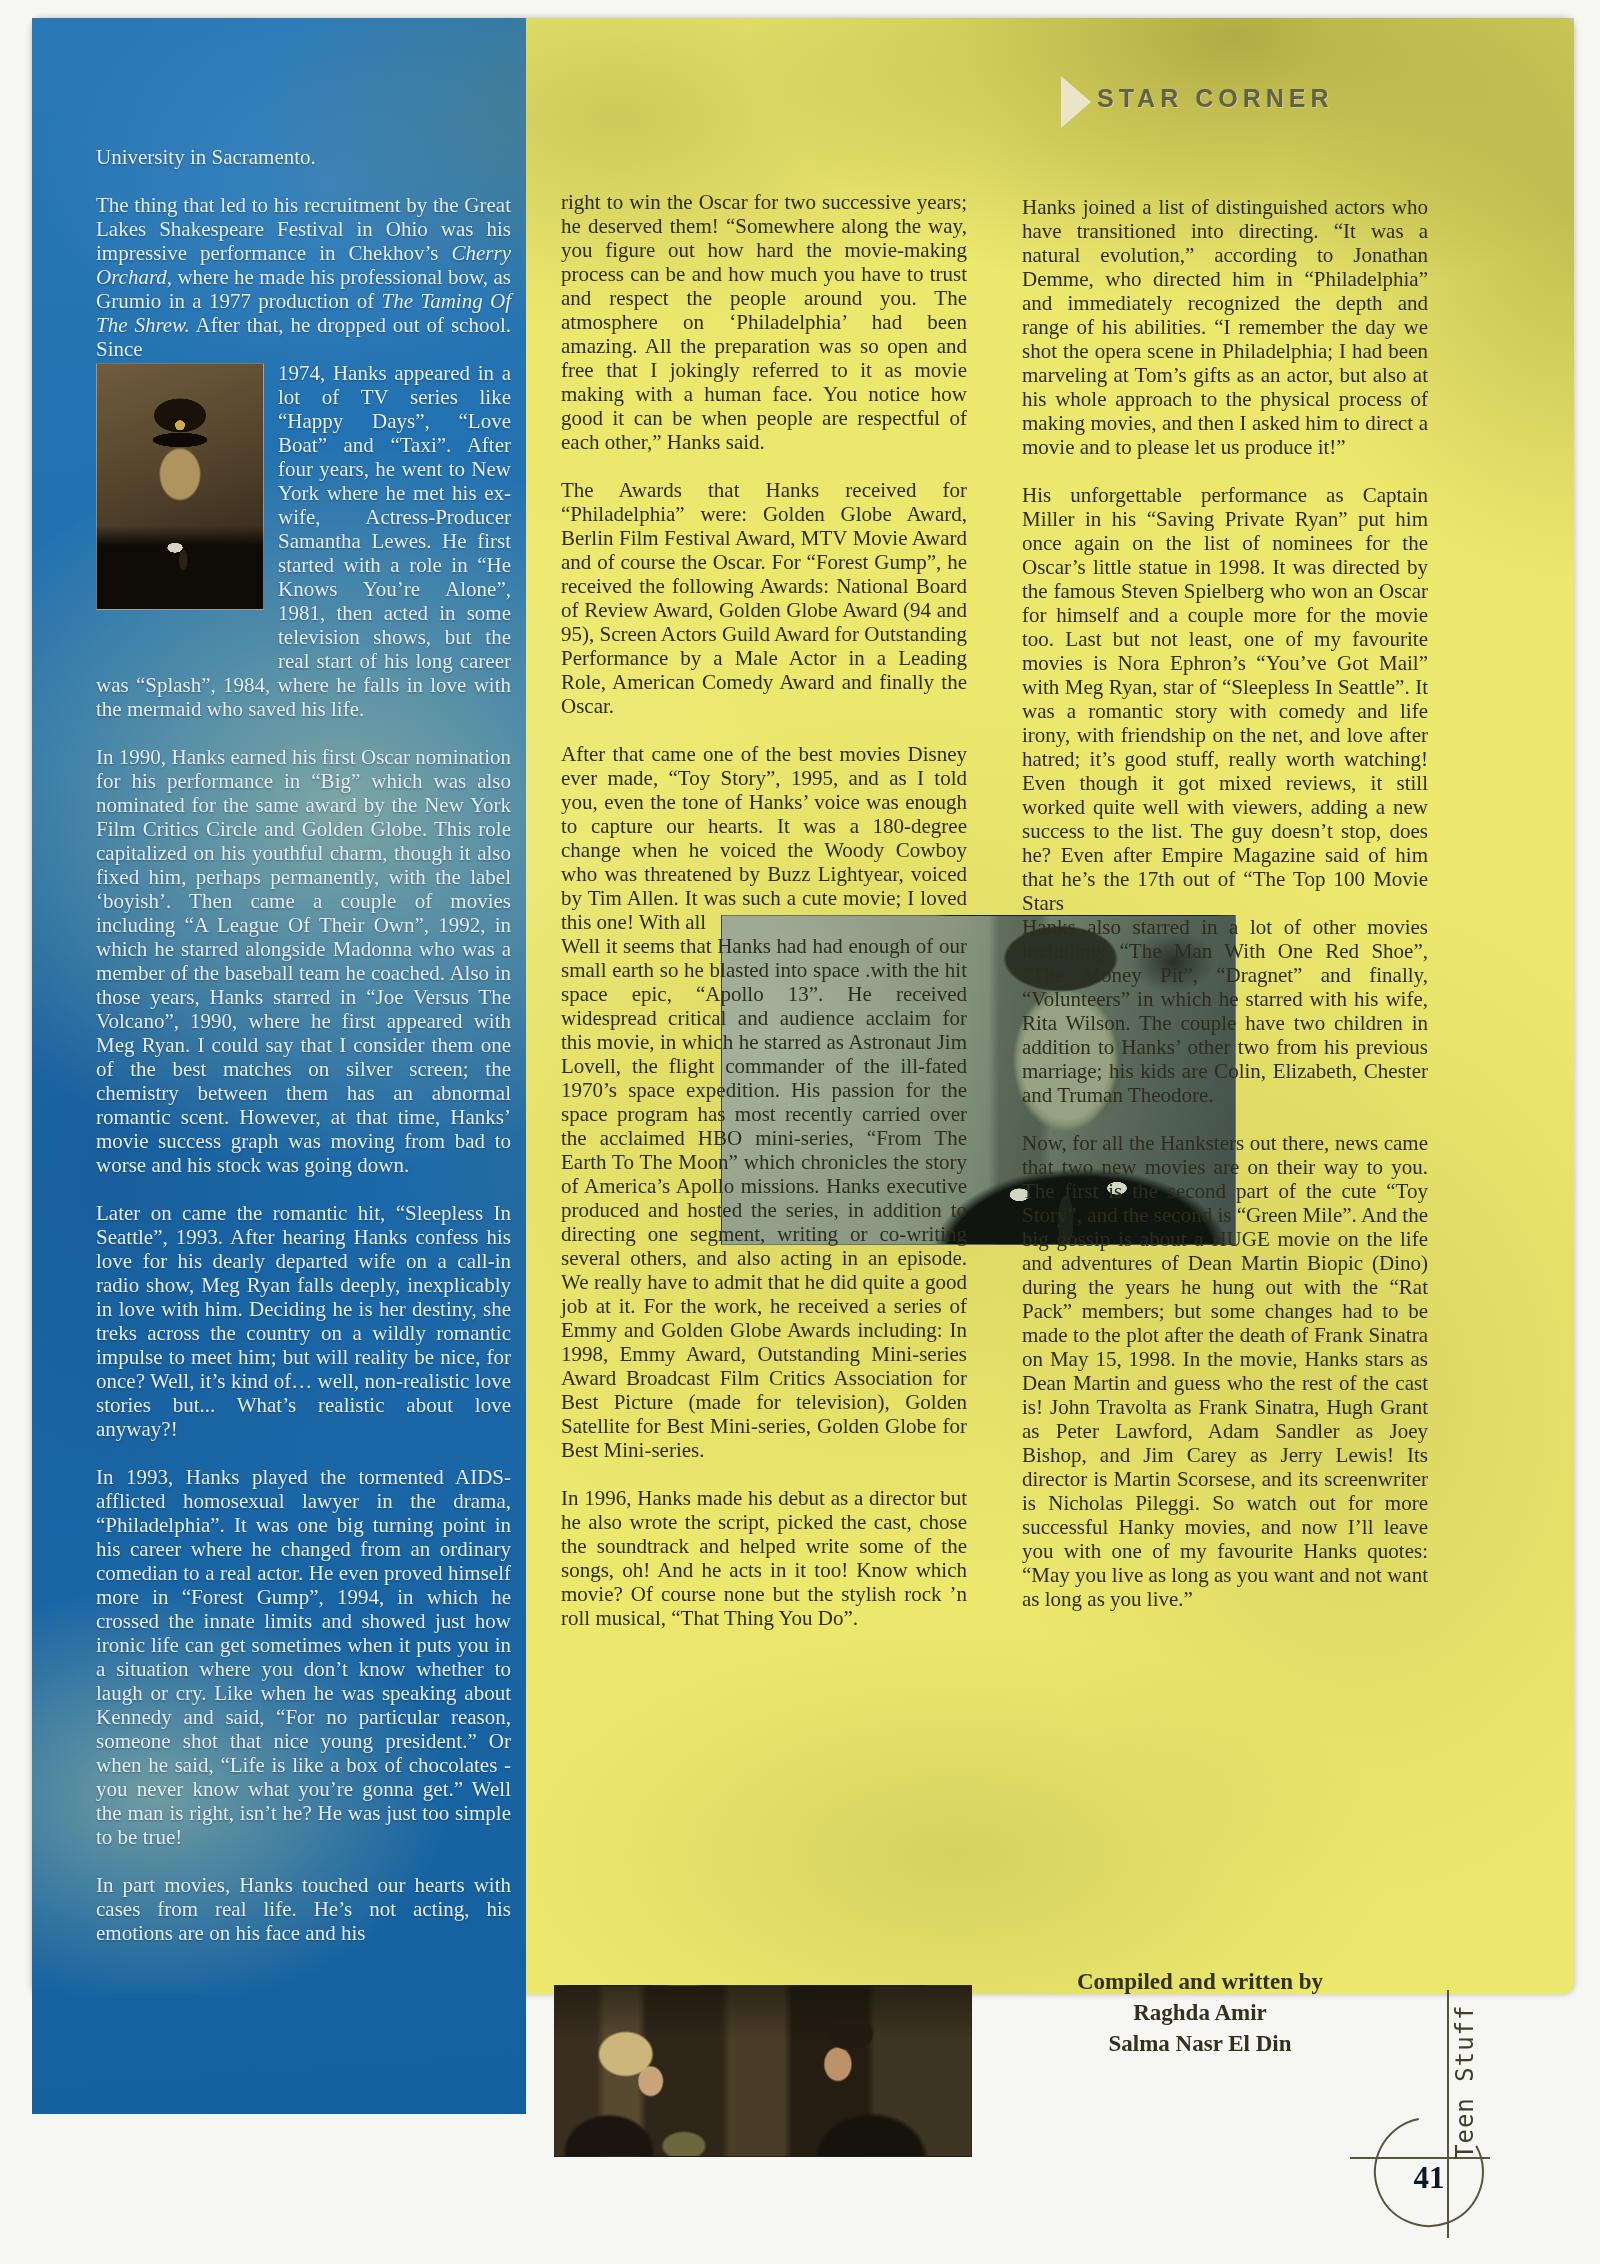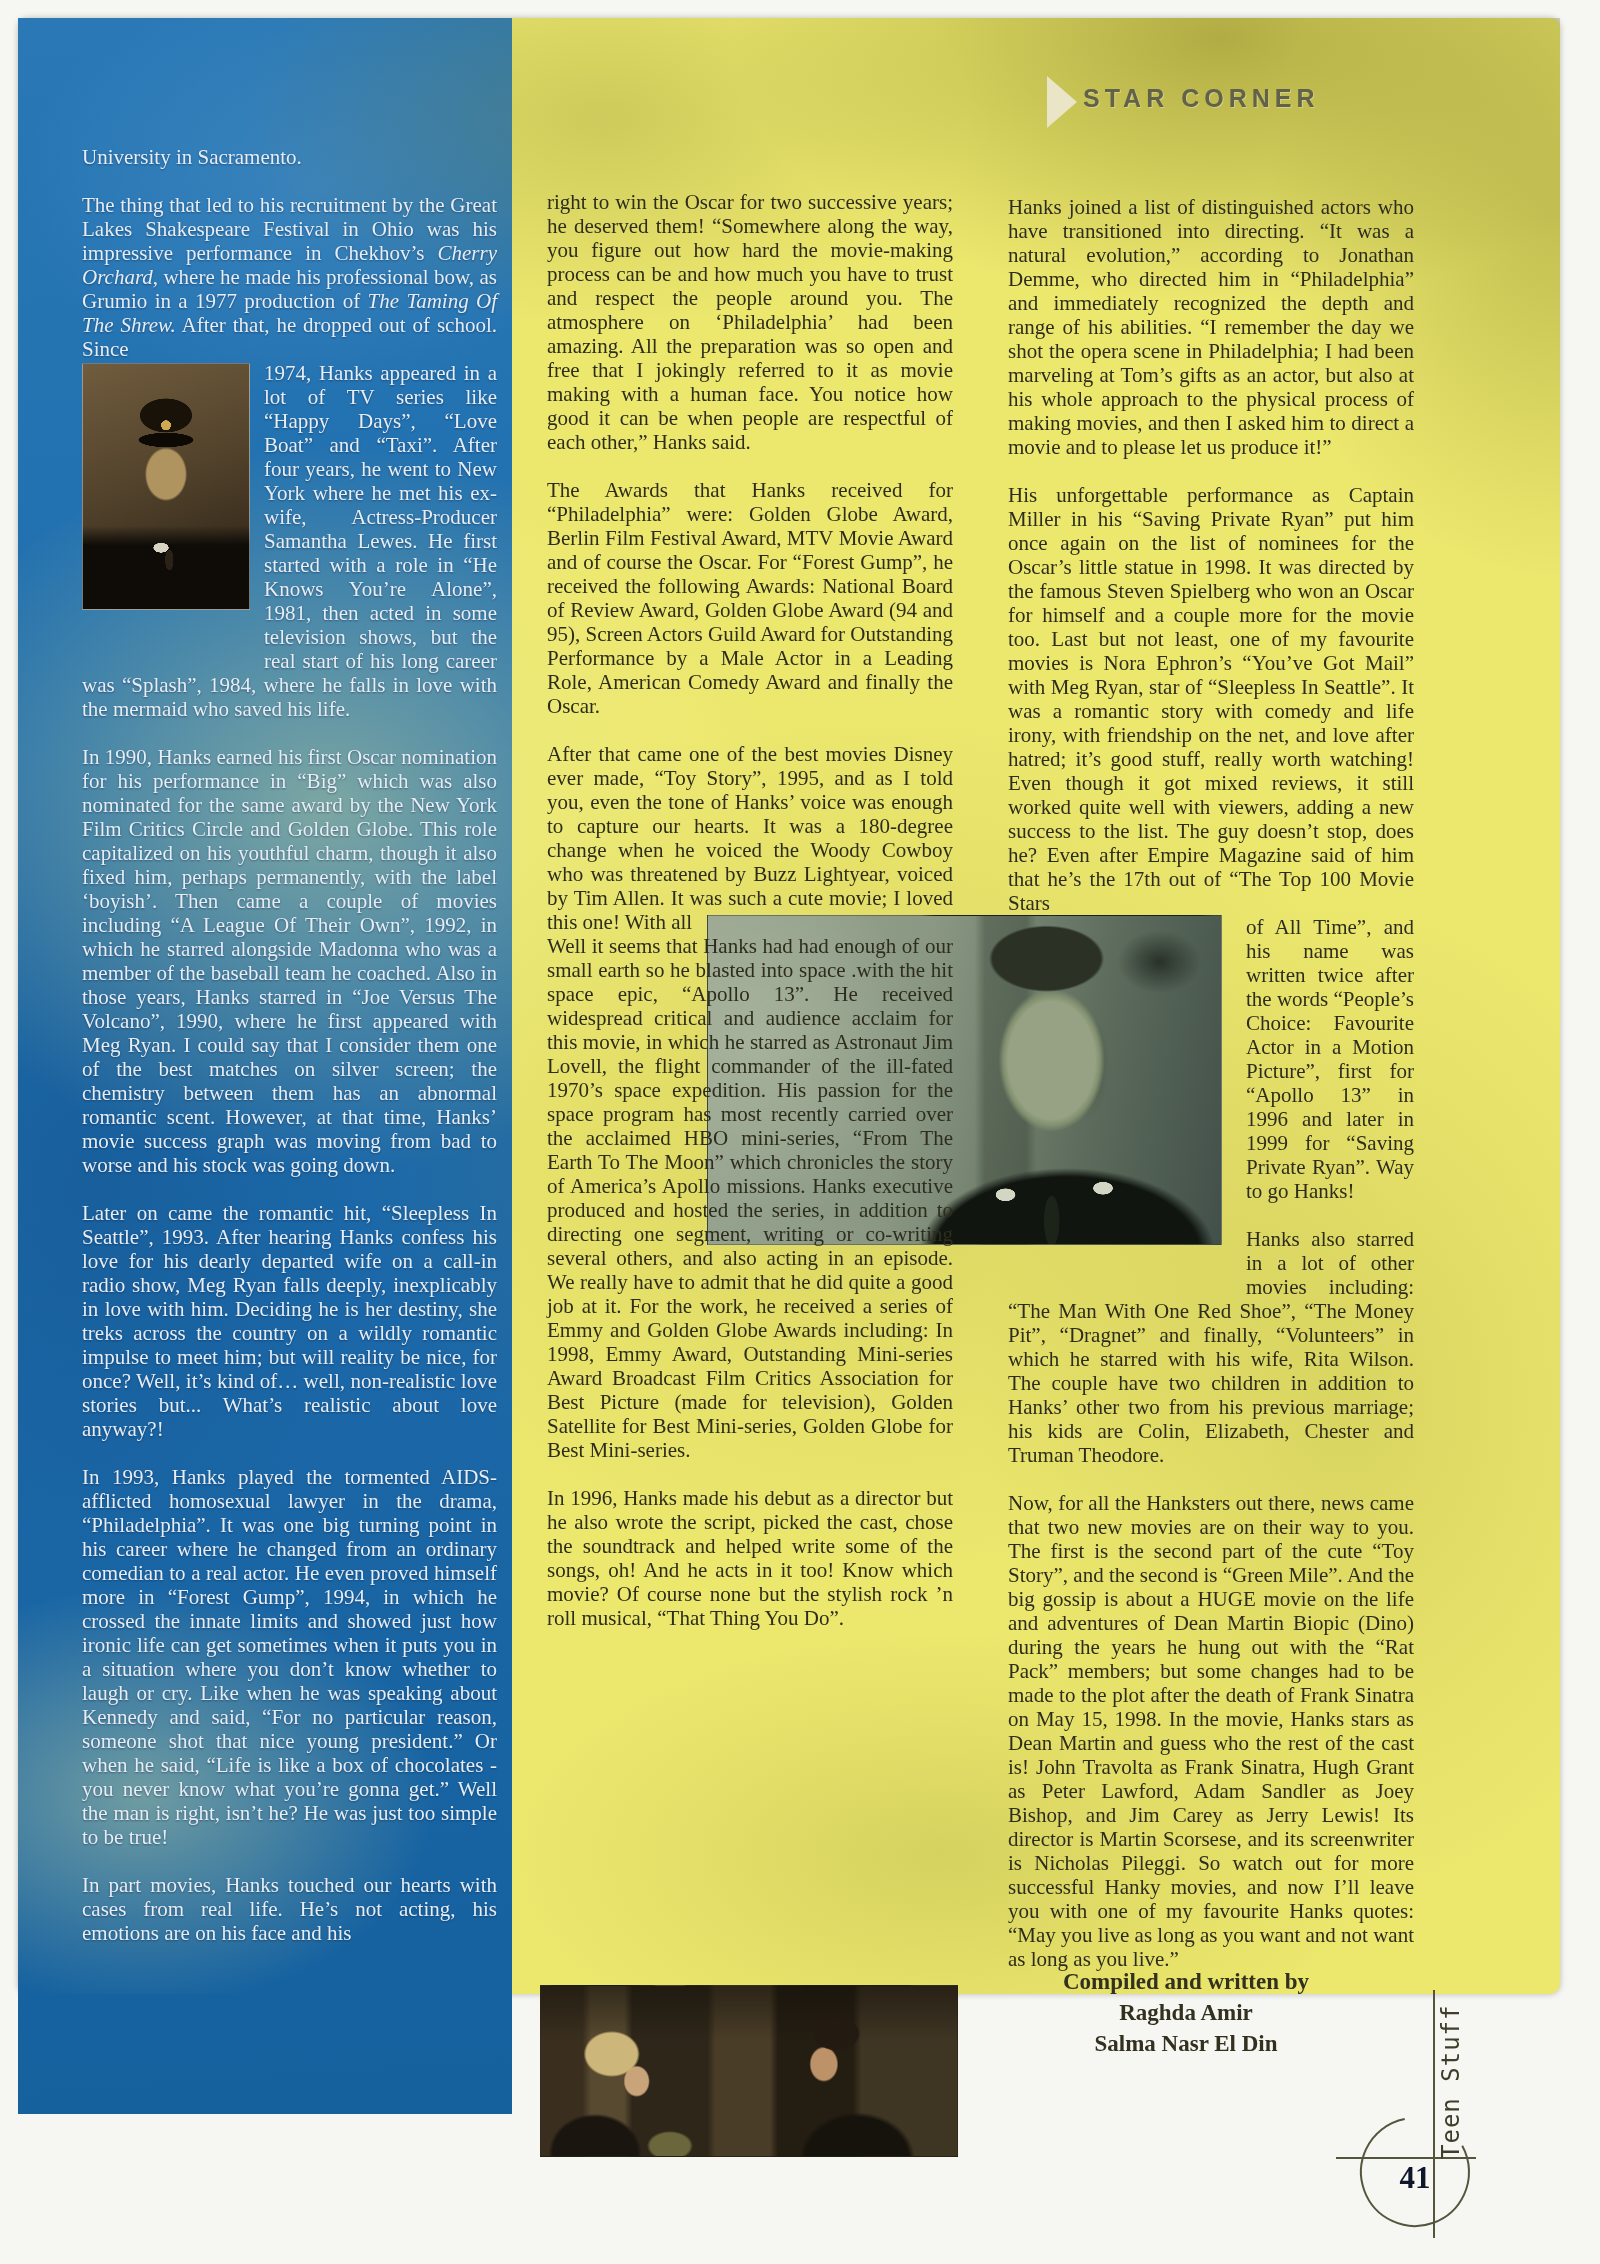--- a/index.html
+++ b/index.html
@@ -1,16 +1,16 @@
 <!DOCTYPE html>
 <html><head>
 <meta charset="utf-8">
 <style>
   html,body{margin:0;padding:0;background:#f6f6f2;width:1600px;height:2264px;overflow:hidden;}
-  .sheet{position:absolute;left:18px;top:18px;width:1542px;height:1976px;
+  .sheet{position:absolute;left:32px;top:18px;width:1542px;height:1976px;
     background:#ece86e;
     box-shadow:0 0 6px rgba(0,0,0,.25);
     border-radius:10px;
   }
   .mottle{position:absolute;inset:0;pointer-events:none;
     background:
       radial-gradient(700px 380px at 78% 1%, rgba(128,124,34,.55), rgba(128,124,34,0) 70%),
       radial-gradient(420px 520px at 100% 10%, rgba(128,124,34,.38), rgba(128,124,34,0) 70%),
       radial-gradient(520px 300px at 38% 5%, rgba(138,134,48,.30), rgba(138,134,48,0) 70%),
       radial-gradient(640px 520px at 20% 40%, rgba(240,237,150,.45), rgba(240,237,150,0) 70%),
@@ -129,21 +129,20 @@
     <p>right to win the Oscar for two successive years; he deserved them! “Somewhere along the way, you figure out how hard the movie-making process can be and how much you have to trust and respect the people around you. The atmosphere on ‘Philadelphia’ had been amazing. All the preparation was so open and free that I jokingly referred to it as movie making with a human face. You notice how good it can be when people are respectful of each other,” Hanks said.</p>
     <p>The Awards that Hanks received for “Philadelphia” were: Golden Globe Award, Berlin Film Festival Award, MTV Movie Award and of course the Oscar. For “Forest Gump”, he received the following Awards: National Board of Review Award, Golden Globe Award (94 and 95), Screen Actors Guild Award for Outstanding Performance by a Male Actor in a Leading Role, American Comedy Award and finally the Oscar.</p>
     <p class="m0">After that came one of the best movies Disney ever made, “Toy Story”, 1995, and as I told you, even the tone of Hanks’ voice was enough to capture our hearts. It was a 180-degree change when he voiced the Woody Cowboy who was threatened by Buzz Lightyear, voiced by Tim Allen. It was such a cute movie; I loved this one! With all</p>
     <p>Well it seems that Hanks had had enough of our small earth so he blasted into space .with the hit space epic, “Apollo 13”. He received widespread critical and audience acclaim for this movie, in which he starred as Astronaut Jim Lovell, the flight commander of the ill-fated 1970’s space expedition. His passion for the space program has most recently carried over the acclaimed HBO mini-series, “From The Earth To The Moon” which chronicles the story of America’s Apollo missions. Hanks executive produced and hosted the series, in addition to directing one segment, writing or co-writing several others, and also acting in an episode. We really have to admit that he did quite a good job at it. For the work, he received a series of Emmy and Golden Globe Awards including: In 1998, Emmy Award, Outstanding Mini-series Award Broadcast Film Critics Association for Best Picture (made for television), Golden Satellite for Best Mini-series, Golden Globe for Best Mini-series.</p>
     <p>In 1996, Hanks made his debut as a director but he also wrote the script, picked the cast, chose the soundtrack and helped write some of the songs, oh! And he acts in it too! Know which movie? Of course none but the stylish rock ’n roll musical, “That Thing You Do”.</p>
   </div>
 
   <div class="col rightcol dark">
     <p>Hanks joined a list of distinguished actors who have transitioned into directing. “It was a natural evolution,” according to Jonathan Demme, who directed him in “Philadelphia” and immediately recognized the depth and range of his abilities. “I remember the day we shot the opera scene in Philadelphia; I had been marveling at Tom’s gifts as an actor, but also at his whole approach to the physical process of making movies, and then I asked him to direct a movie and to please let us produce it!”</p>
     <p class="m0">His unforgettable performance as Captain Miller in his “Saving Private Ryan” put him once again on the list of nominees for the Oscar’s little statue in 1998. It was directed by the famous Steven Spielberg who won an Oscar for himself and a couple more for the movie too. Last but not least, one of my favourite movies is Nora Ephron’s “You’ve Got Mail” with Meg Ryan, star of “Sleepless In Seattle”. It was a romantic story with comedy and life irony, with friendship on the net, and love after hatred; it’s good stuff, really worth watching! Even though it got mixed reviews, it still worked quite well with viewers, adding a new success to the list. The guy doesn’t stop, does he? Even after Empire Magazine said of him that he’s the 17th out of “The Top 100 Movie Stars</p>
-    <p><span class="spacerL"></span><span>of All Time”, and his name was written twice after the words “People’s Choice: Favourite Actor in a Motion Picture”, first for “Apollo 13” in 1996 and later in 1999 for “Saving Private Ryan”. Way to go Hanks!</span></p>
     <p>Hanks also starred in a lot of other movies including: “The Man With One Red Shoe”, “The Money Pit”, “Dragnet” and finally, “Volunteers” in which he starred with his wife, Rita Wilson. The couple have two children in addition to Hanks’ other two from his previous marriage; his kids are Colin, Elizabeth, Chester and Truman Theodore.</p>
     <p>Now, for all the Hanksters out there, news came that two new movies are on their way to you. The first is the second part of the cute “Toy Story”, and the second is “Green Mile”. And the big gossip is about a HUGE movie on the life and adventures of Dean Martin Biopic (Dino) during the years he hung out with the “Rat Pack” members; but some changes had to be made to the plot after the death of Frank Sinatra on May 15, 1998. In the movie, Hanks stars as Dean Martin and guess who the rest of the cast is! John Travolta as Frank Sinatra, Hugh Grant as Peter Lawford, Adam Sandler as Joey Bishop, and Jim Carey as Jerry Lewis! Its director is Martin Scorsese, and its screenwriter is Nicholas Pileggi. So watch out for more successful Hanky movies, and now I’ll leave you with one of my favourite Hanks quotes: “May you live as long as you want and not want as long as you live.”</p>
   </div>
 
   <div class="byline">
     <div>Compiled and written by</div>
     <div>Raghda Amir</div>
     <div>Salma Nasr El Din</div>
   </div>
 

